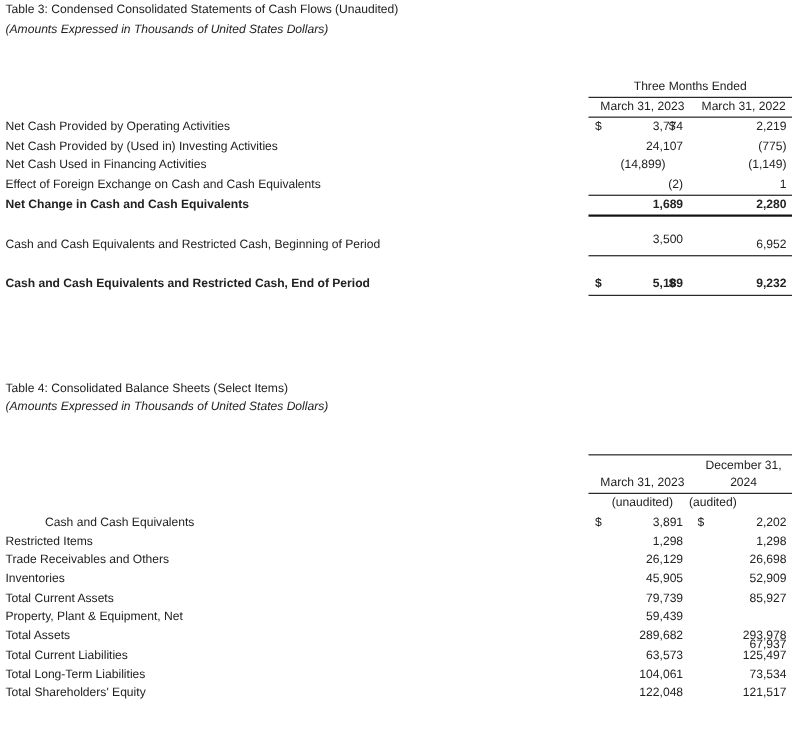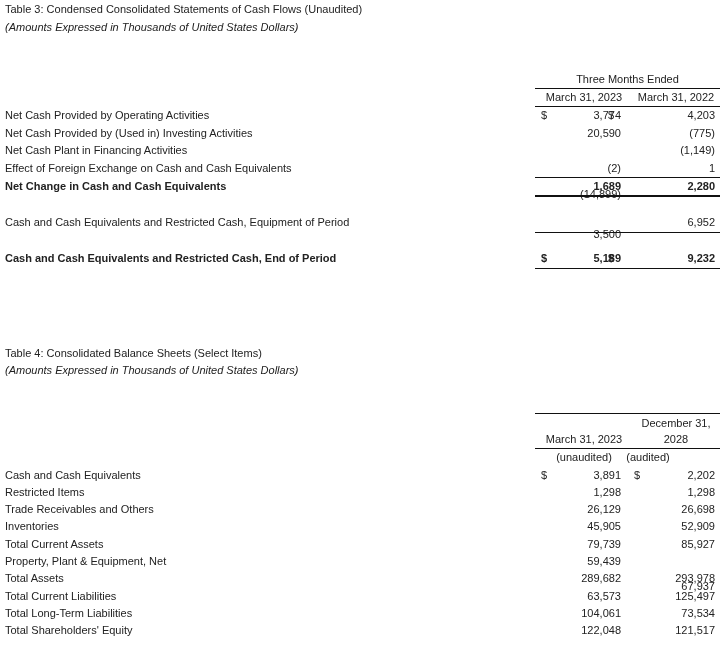--- a/index.html
+++ b/index.html
@@ -28,45 +28,45 @@
 <div class="abs ctr" style="left:538px; width:92px; top:91px;">March 31, 2023</div>
 <div class="abs ctr" style="left:630px; width:92px; top:91px;">March 31, 2022</div>
 <div class="line" style="left:535px; width:185px; top:106px; height:1px;"></div>
 
 <div id="t3rows">
     <div>
       <div class="abs label" style="top:109px;">Net Cash Provided by Operating Activities</div>
       <div class="abs cur" style="left:541px; top:109px;">$</div>
       <div class="abs cur" style="left:608px; top:109px;">$</div>
       <div class="abs num" style="right:104px; top:109px;">3,774</div>
-      <div class="abs num" style="right:10px; top:109px;">4,203</div>
+      <div class="abs num" style="right:10px; top:109px;">2,219</div>
     </div>
     <div>
       <div class="abs label" style="top:127px;">Net Cash Provided by (Used in) Investing Activities</div>
-      <div class="abs num" style="right:104px; top:127px;">20,590</div>
+      <div class="abs num" style="right:104px; top:127px;">24,107</div>
       <div class="abs num" style="right:10px; top:127px;">(775)</div>
     </div>
     <div>
-      <div class="abs label" style="top:144px;">Net Cash Plant in Financing Activities</div>
-      <div class="abs num" style="right:104px; top:144px;margin-top:44px;">(14,899)</div>
+      <div class="abs label" style="top:144px;">Net Cash Used in Financing Activities</div>
+      <div class="abs num" style="right:120px; top:144px;">(14,899)</div>
       <div class="abs num" style="right:10px; top:144px;">(1,149)</div>
     </div>
     <div>
       <div class="abs label" style="top:162px;">Effect of Foreign Exchange on Cash and Cash Equivalents</div>
       <div class="abs num" style="right:104px; top:162px;">(2)</div>
       <div class="abs num" style="right:10px; top:162px;">1</div>
     </div>
     <div>
       <div class="abs label bold" style="top:180px;">Net Change in Cash and Cash Equivalents</div>
       <div class="abs num bold" style="right:104px; top:180px;">1,689</div>
       <div class="abs num bold" style="right:10px; top:180px;">2,280</div>
     </div>
     <div>
-      <div class="abs label" style="top:216px;">Cash and Cash Equivalents and Restricted Cash, Equipment of Period</div>
-      <div class="abs num" style="right:104px; top:228px;">3,500</div>
+      <div class="abs label" style="top:216px;">Cash and Cash Equivalents and Restricted Cash, Beginning of Period</div>
+      <div class="abs num" style="right:104px; top:212px;">3,500</div>
       <div class="abs num" style="right:10px; top:216px;">6,952</div>
     </div>
     <div>
       <div class="abs label bold" style="top:252px;">Cash and Cash Equivalents and Restricted Cash, End of Period</div>
       <div class="abs cur bold" style="left:541px; top:252px;">$</div>
       <div class="abs cur bold" style="left:608px; top:252px;">$</div>
       <div class="abs num bold" style="right:104px; top:252px;">5,189</div>
       <div class="abs num bold" style="right:10px; top:252px;">9,232</div>
     </div>
   </div>
@@ -75,28 +75,28 @@
 <div class="line" style="left:535px; width:185px; top:195px; height:2px;"></div>
 <div class="line" style="left:535px; width:185px; top:232px; height:1px;"></div>
 <div class="line" style="left:535px; width:185px; top:268px; height:1px;"></div>
 
 <div class="abs title" style="top:347px;">Table 4: Consolidated Balance Sheets (Select Items)</div>
 <div class="abs subtitle" style="top:364px;">(Amounts Expressed in Thousands of United States Dollars)</div>
 
 <div class="line" style="left:535px; width:185px; top:413px; height:1px;"></div>
 <div class="abs ctr" style="left:630px; width:92px; top:417px;">December 31,</div>
 <div class="abs ctr" style="left:538px; width:92px; top:433px;">March 31, 2023</div>
-<div class="abs ctr" style="left:630px; width:92px; top:433px;">2028</div>
+<div class="abs ctr" style="left:630px; width:92px; top:433px;">2024</div>
 <div class="line" style="left:535px; width:185px; top:448px; height:1px;"></div>
 <div class="abs ctr" style="left:538px; width:92px; top:451px;">(unaudited)</div>
 <div class="abs ctr" style="left:602px; width:92px; top:451px;">(audited)</div>
 
 <div id="t4rows">
     <div>
-      <div class="abs label" style="top:469px;">Cash and Cash Equivalents</div>
+      <div class="abs label" style="top:469px;margin-left:36px;">Cash and Cash Equivalents</div>
       <div class="abs cur" style="left:541px; top:469px;">$</div>
       <div class="abs cur" style="left:634px; top:469px;">$</div>
       <div class="abs num" style="right:104px; top:469px;">3,891</div>
       <div class="abs num" style="right:10px; top:469px;">2,202</div>
     </div>
     <div>
       <div class="abs label" style="top:486px;">Restricted Items</div>
       <div class="abs num" style="right:104px; top:486px;">1,298</div>
       <div class="abs num" style="right:10px; top:486px;">1,298</div>
     </div>

